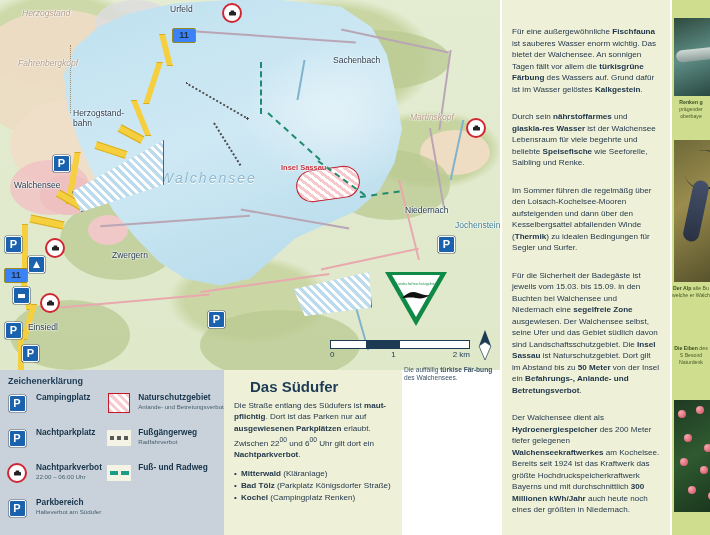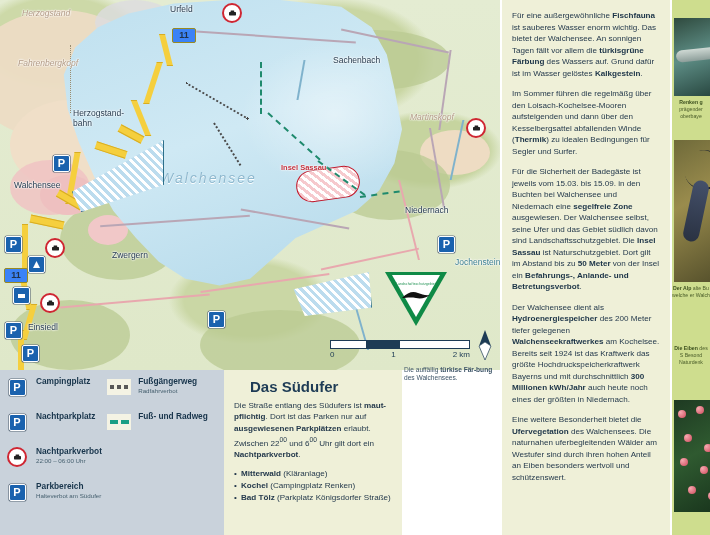--- a/index.html
+++ b/index.html
@@ -144,21 +144,21 @@
   
   .turkis-cap{position:absolute;left:404px;top:366px;width:92px;font-size:6.6px;
     color:#3d5468;line-height:8.4px;}
 
   
   .textcol{
     position:absolute;left:502px;top:0;width:168px;height:535px;background:#eff0d8;
     padding:10px 10px 0 10px;box-sizing:border-box;
   }
   .textcol h3{margin:0 0 6px 0;font-size:9.4px;color:#1c4f7a;}
-  .textcol p{margin:0 0 9px 0;font-size:8.1px;line-height:11.5px;color:#24394c;}
+  .textcol p{margin:16px 0 9px 0;font-size:8.1px;line-height:11.5px;color:#24394c;}
   .textcol p b{color:#1b3347;}
 
   
   .photocol{
     position:absolute;left:672px;top:0;width:38px;height:535px;background:#cedd8e;
     overflow:hidden;
   }
   .photo{position:absolute;left:2px;width:60px;background:#6e7a54;overflow:hidden;}
   .ph1{top:18px;height:78px;background:linear-gradient(160deg,#2f4a3e,#5e8e86 45%,#1f3b34);}
   .ph1 .fish{position:absolute;left:2px;top:30px;width:54px;height:12px;border-radius:6px/6px;
@@ -319,34 +319,35 @@
     </svg>
 
     <div id="map-labels">
         <div class="map-label" style="left: 170px; top: 4px;">Urfeld</div>
         <div class="map-label" style="left: 333px; top: 55px; text-align: center;">Sachenbach</div>
         <div class="map-label" style="left: 14px; top: 180px;">Walchensee</div>
         <div class="map-label" style="left: 112px; top: 250px;">Zwergern</div>
         <div class="map-label" style="left: 28px; top: 322px;">Einsiedl</div>
         <div class="map-label" style="left: 405px; top: 205px;">Niedernach</div>
         <div class="map-label red" style="left: 281px; top: 163px;">Insel Sassau</div>
-        <div class="map-label teal" style="left: 455px; top: 220px; margin-top: 37px;">Jochenstein</div>
+        <div class="map-label teal" style="left: 455px; top: 220px;">Jochenstein</div>
         <div class="map-label faint" style="left: 22px; top: 8px;">Herzogstand</div>
         <div class="map-label faint" style="left: 18px; top: 58px;">Fahrenbergkopf</div>
         <div class="map-label" style="left: 73px; top: 108px;">Herzogstand-</div>
         <div class="map-label" style="left: 73px; top: 118px;">bahn</div>
         <div class="map-label faint" style="left: 410px; top: 112px;">Martinskopf</div>
       </div>
     <div id="road-numbers">
         <div class="road-num" style="left: 172px; top: 28px;">11</div>
         <div class="road-num" style="left: 4px; top: 268px;">11</div>
       </div>
   </div>
 
   <div class="legend">
+    <h4>Zeichenerklärung</h4>
     <div class="legend-cols">
       <div class="legcol c1" id="legend-col1">
           <div class="legrow">
             <div class="legsym">
               <div style="width:15px;height:15px;background:#1a62ae;border:1.2px solid #fff;border-radius:2px;color:#fff;font:bold 11px/14px 'Liberation Sans',sans-serif;text-align:center;box-shadow:0 0 0 .6px #5c6a78;">P</div>
             </div>
             <div class="legtxt">
               <div class="t1">Campingplatz</div>
             </div>
           </div>
@@ -376,20 +377,29 @@
             <div class="legsym">
               <div style="width:15px;height:15px;background:#1a62ae;border:1.2px solid #fff;border-radius:2px;color:#fff;font:bold 11px/14px 'Liberation Sans',sans-serif;text-align:center;box-shadow:0 0 0 .6px #5c6a78;">P</div>
             </div>
             <div class="legtxt">
               <div class="t1">Parkbereich</div>
               <div class="t2">Halteverbot am Südufer</div>
             </div>
           </div>
         </div>
       <div class="legcol c2" id="legend-col2">
+          <div class="legrow">
+            <div class="legsym">
+              <div class="sym-box sym-red"></div>
+            </div>
+            <div class="legtxt">
+              <div class="t1">Naturschutzgebiet</div>
+              <div class="t2">Anlande- und Betretungsverbot</div>
+            </div>
+          </div>
           <div class="legrow">
             <div class="legsym">
               <div class="sym-path dots">
                 <i></i>
                 <i></i>
                 <i></i>
               </div>
             </div>
             <div class="legtxt">
               <div class="t1">Fußgängerweg</div>
@@ -411,32 +421,33 @@
     </div>
   </div>
 
   <div class="sued">
     <h4>Das Südufer</h4>
     <p>
       <span>Die Straße entlang des Südufers ist </span><b>maut-</b><b>pflichtig</b><span>. Dort ist das Parken nur auf </span><b>ausgewiesenen Parkplätzen</b><span> erlaubt. Zwischen 22</span><sup>00</sup><span> und 6</span><sup>00</sup><span> Uhr gilt dort ein </span><b>Nachtparkverbot</b><span>.</span>
     </p>
     <ul id="suedufer-list">
         <li><b>Mitterwald</b><span> (Kläranlage)</span></li>
+        <li><b>Bad Tölz</b><span> (Parkplatz Königsdorfer Straße)</span></li>
         <li><b>Kochel</b><span> (Campingplatz Renken)</span></li>
-        <li><b>Bad Tölz</b><span> (Parkplatz Königsdorfer Straße)</span></li>
       </ul>
   </div>
 
   <div class="turkis-cap">
     <span>Die auffällig </span><b>türkise Fär-</b><b>bung</b><span> des Walchensees.</span>
   </div>
 
   <div class="textcol">
     <div id="article-body">
         <p><span>Für eine außergewöhnliche </span><b>Fischfauna</b><span> ist sauberes Wasser enorm wichtig. Das bietet der Walchensee. An sonnigen Tagen fällt vor allem die </span><b>türkisgrüne Färbung</b><span> des Wassers auf. Grund dafür ist im Wasser gelöstes </span><b>Kalkgestein</b><span>.</span></p>
+        <p><span>Durch sein </span><b>nährstoffarmes</b><span> und </span><b>glaskla-res Wasser</b><span> ist der Walchensee Lebensraum für viele begehrte und beliebte </span><b>Speisefische</b><span> wie Seeforelle, Saibling und Renke.</span></p>
         <p><span>Im Sommer führen die regelmäßg über den Loisach-Kochelsee-Mooren aufsteigenden und dann über den Kesselbergsattel abfallenden Winde (</span><b>Thermik</b><span>) zu idealen Bedingungen für Segler und Surfer.</span></p>
         <p><span>Für die Sicherheit der Badegäste ist jeweils vom 15.03. bis 15.09. in den Buchten bei Walchensee und Niedernach eine </span><b>segelfreie Zone</b><span> ausgewiesen. Der Walchensee selbst, seine Ufer und das Gebiet südlich davon sind Landschaftsschutzgebiet. Die </span><b>Insel Sassau</b><span> ist Naturschutzgebiet. Dort gilt im Abstand bis zu </span><b>50 Meter</b><span> von der Insel ein </span><b>Befahrungs-, Anlande- und Betretungsverbot</b><span>.</span></p>
         <p><span>Der Walchensee dient als </span><b>Hydroenergiespeicher</b><span> des 200 Meter tiefer gelegenen </span><b>Walchenseekraftwerkes</b><span> am Kochelsee. Bereits seit 1924 ist das Kraftwerk das größte Hochdruckspeicherkraftwerk Bayerns und mit durchschnittlich </span><b>300 Millionen kWh/Jahr</b><span> auch heute noch eines der größten in Niedernach.</span></p>
         <p><span>Eine weitere Besonderheit bietet die </span><b>Ufervegetation</b><span> des Walchensees. Die naturnahen uferbegleitenden Wälder am Westufer sind durch ihren hohen Anteil an Eiben besonders wertvoll und schützenswert.</span></p>
       </div>
   </div>
 
   <div class="photocol">
     <div class="photo ph1">
       <div class="fish"></div>

